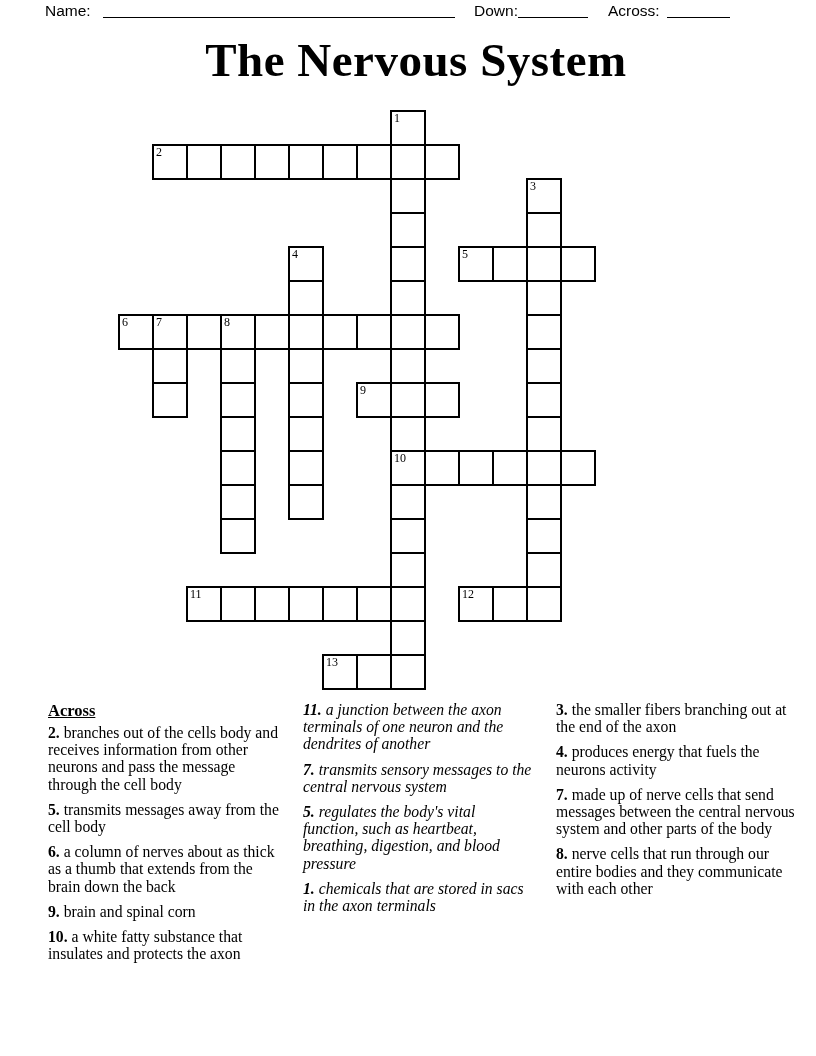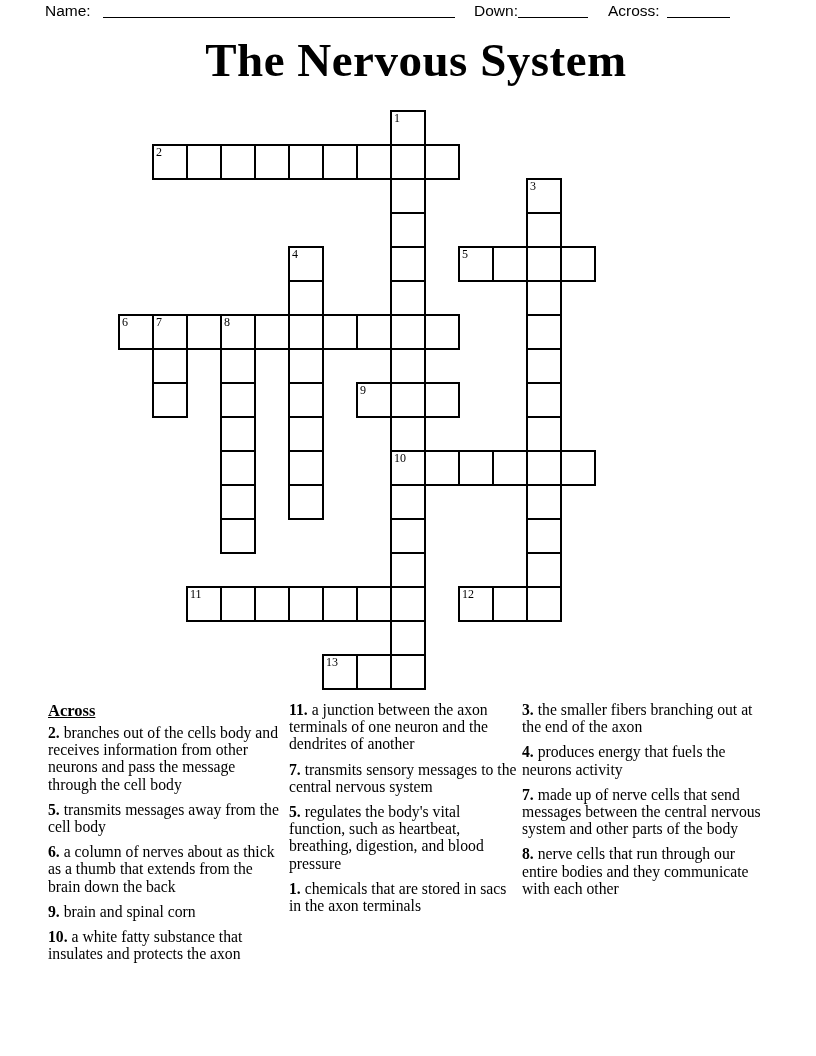--- a/index.html
+++ b/index.html
@@ -73,22 +73,22 @@
     left: 2px;
     font-family: "Liberation Serif", serif;
     font-size: 12px;
     line-height: 14px;
   }
 
   
   .clues { position: absolute; left: 0; top: 0; }
   .clue-col { position: absolute; top: 701px; }
   .clue-col-0 { left: 48px;  width: 234px; }
-  .clue-col-1 { left: 289px; width: 230px; }
-  .clue-col-2 { left: 522px; width: 240px; }
+  .clue-col-1 { left: 303px; width: 230px; font-style: italic; }
+  .clue-col-2 { left: 556px; width: 240px; }
   .clue-header {
     font-size: 16.5px;
     font-weight: bold;
     text-decoration: underline;
     line-height: 19px;
     margin: 0 0 4px 0;
   }
   .clue-col-1 .clue-header { margin-top: 1px; }
   .clue {
     font-size: 15.7px;

